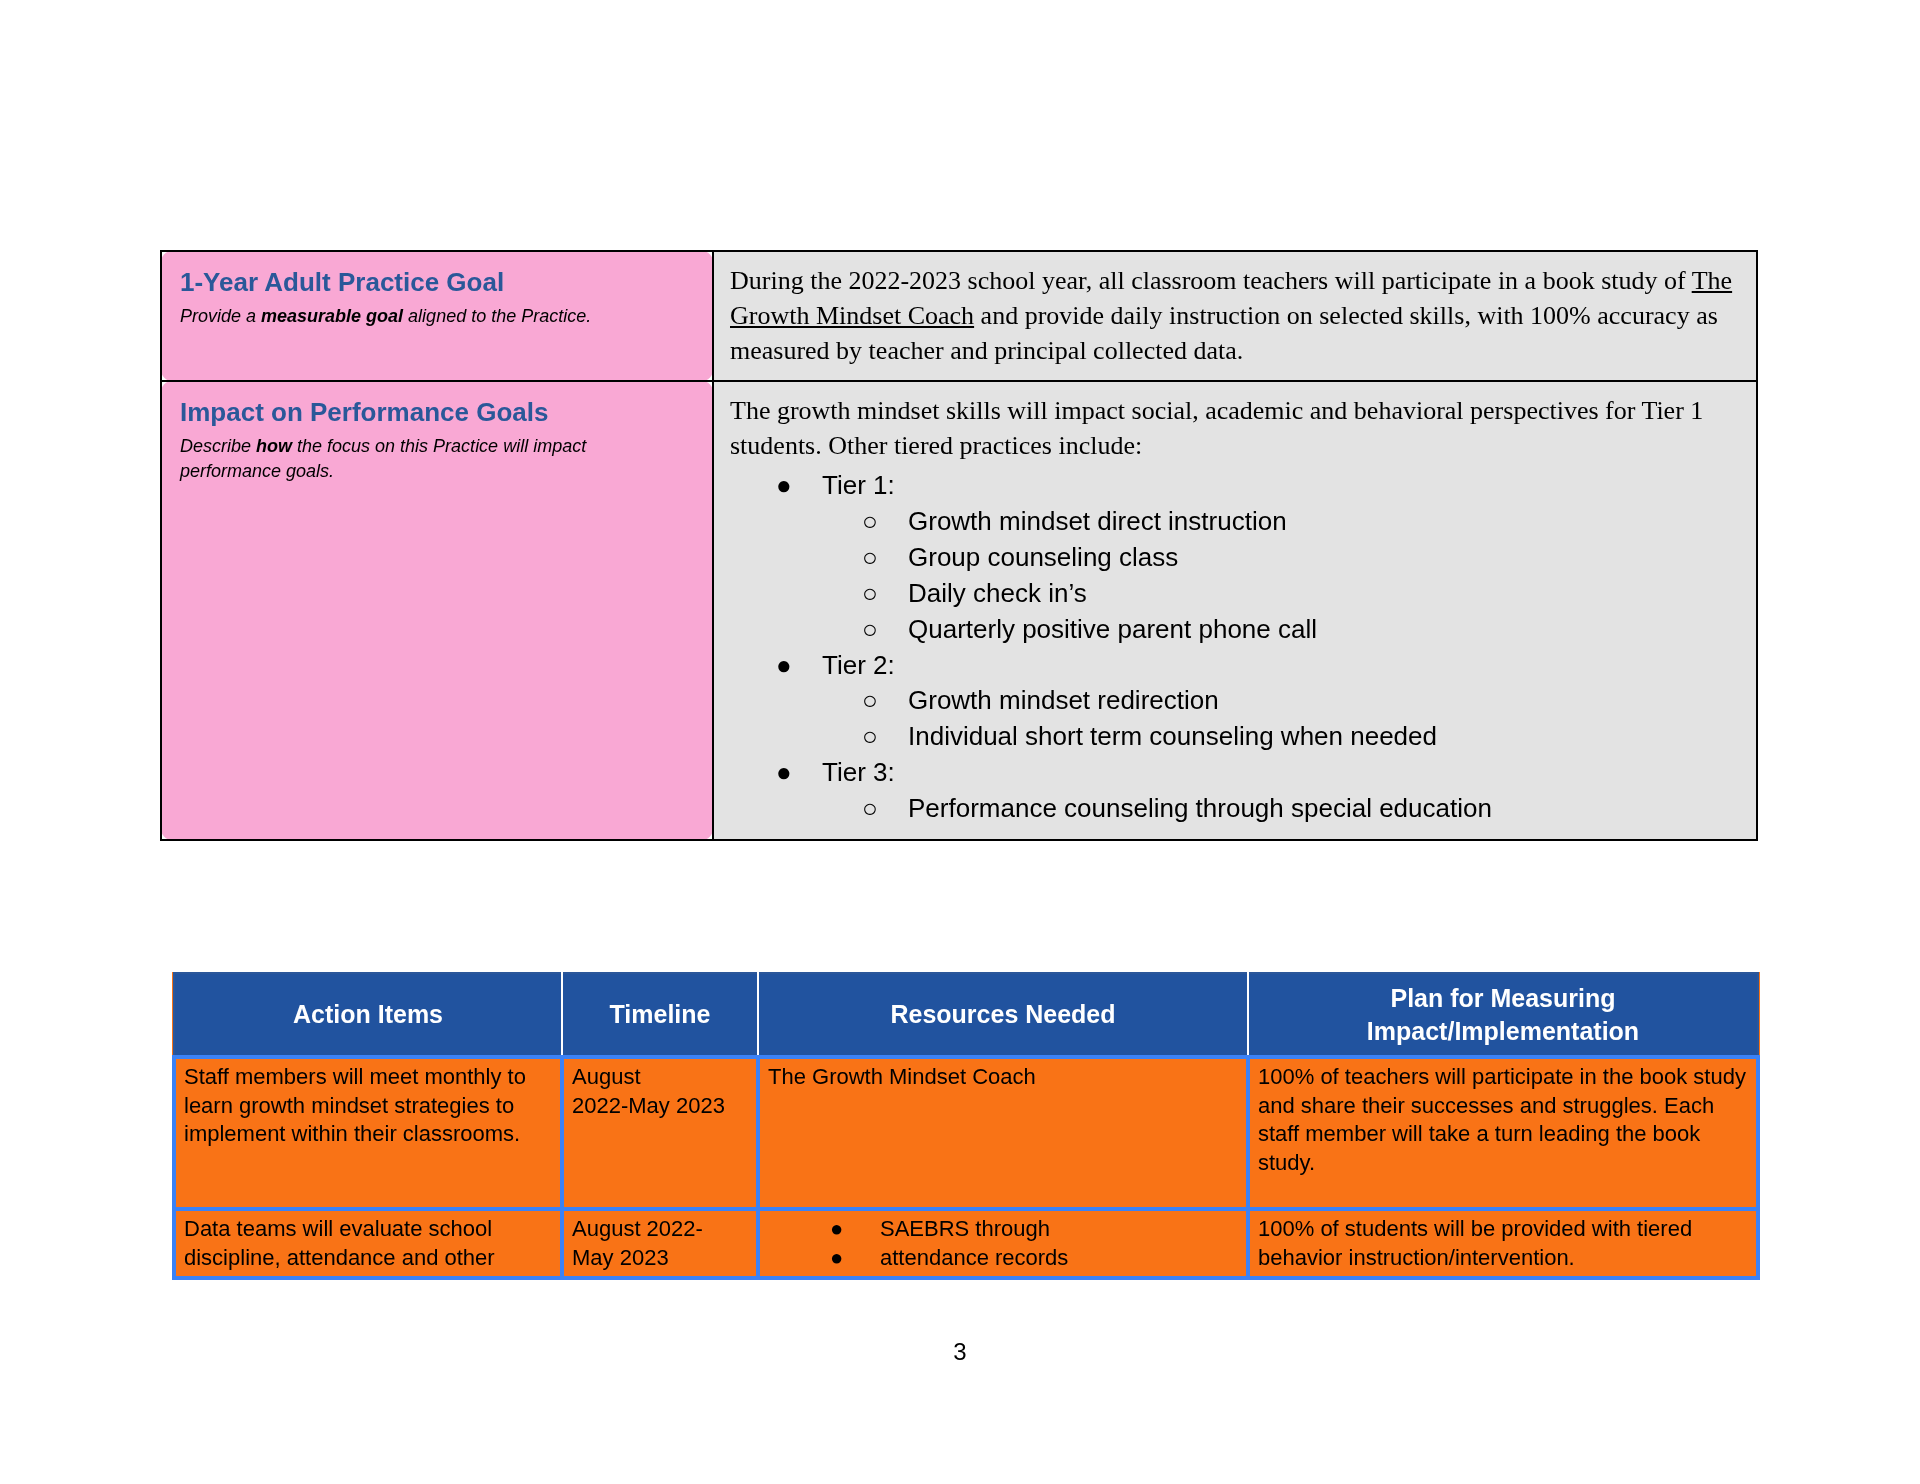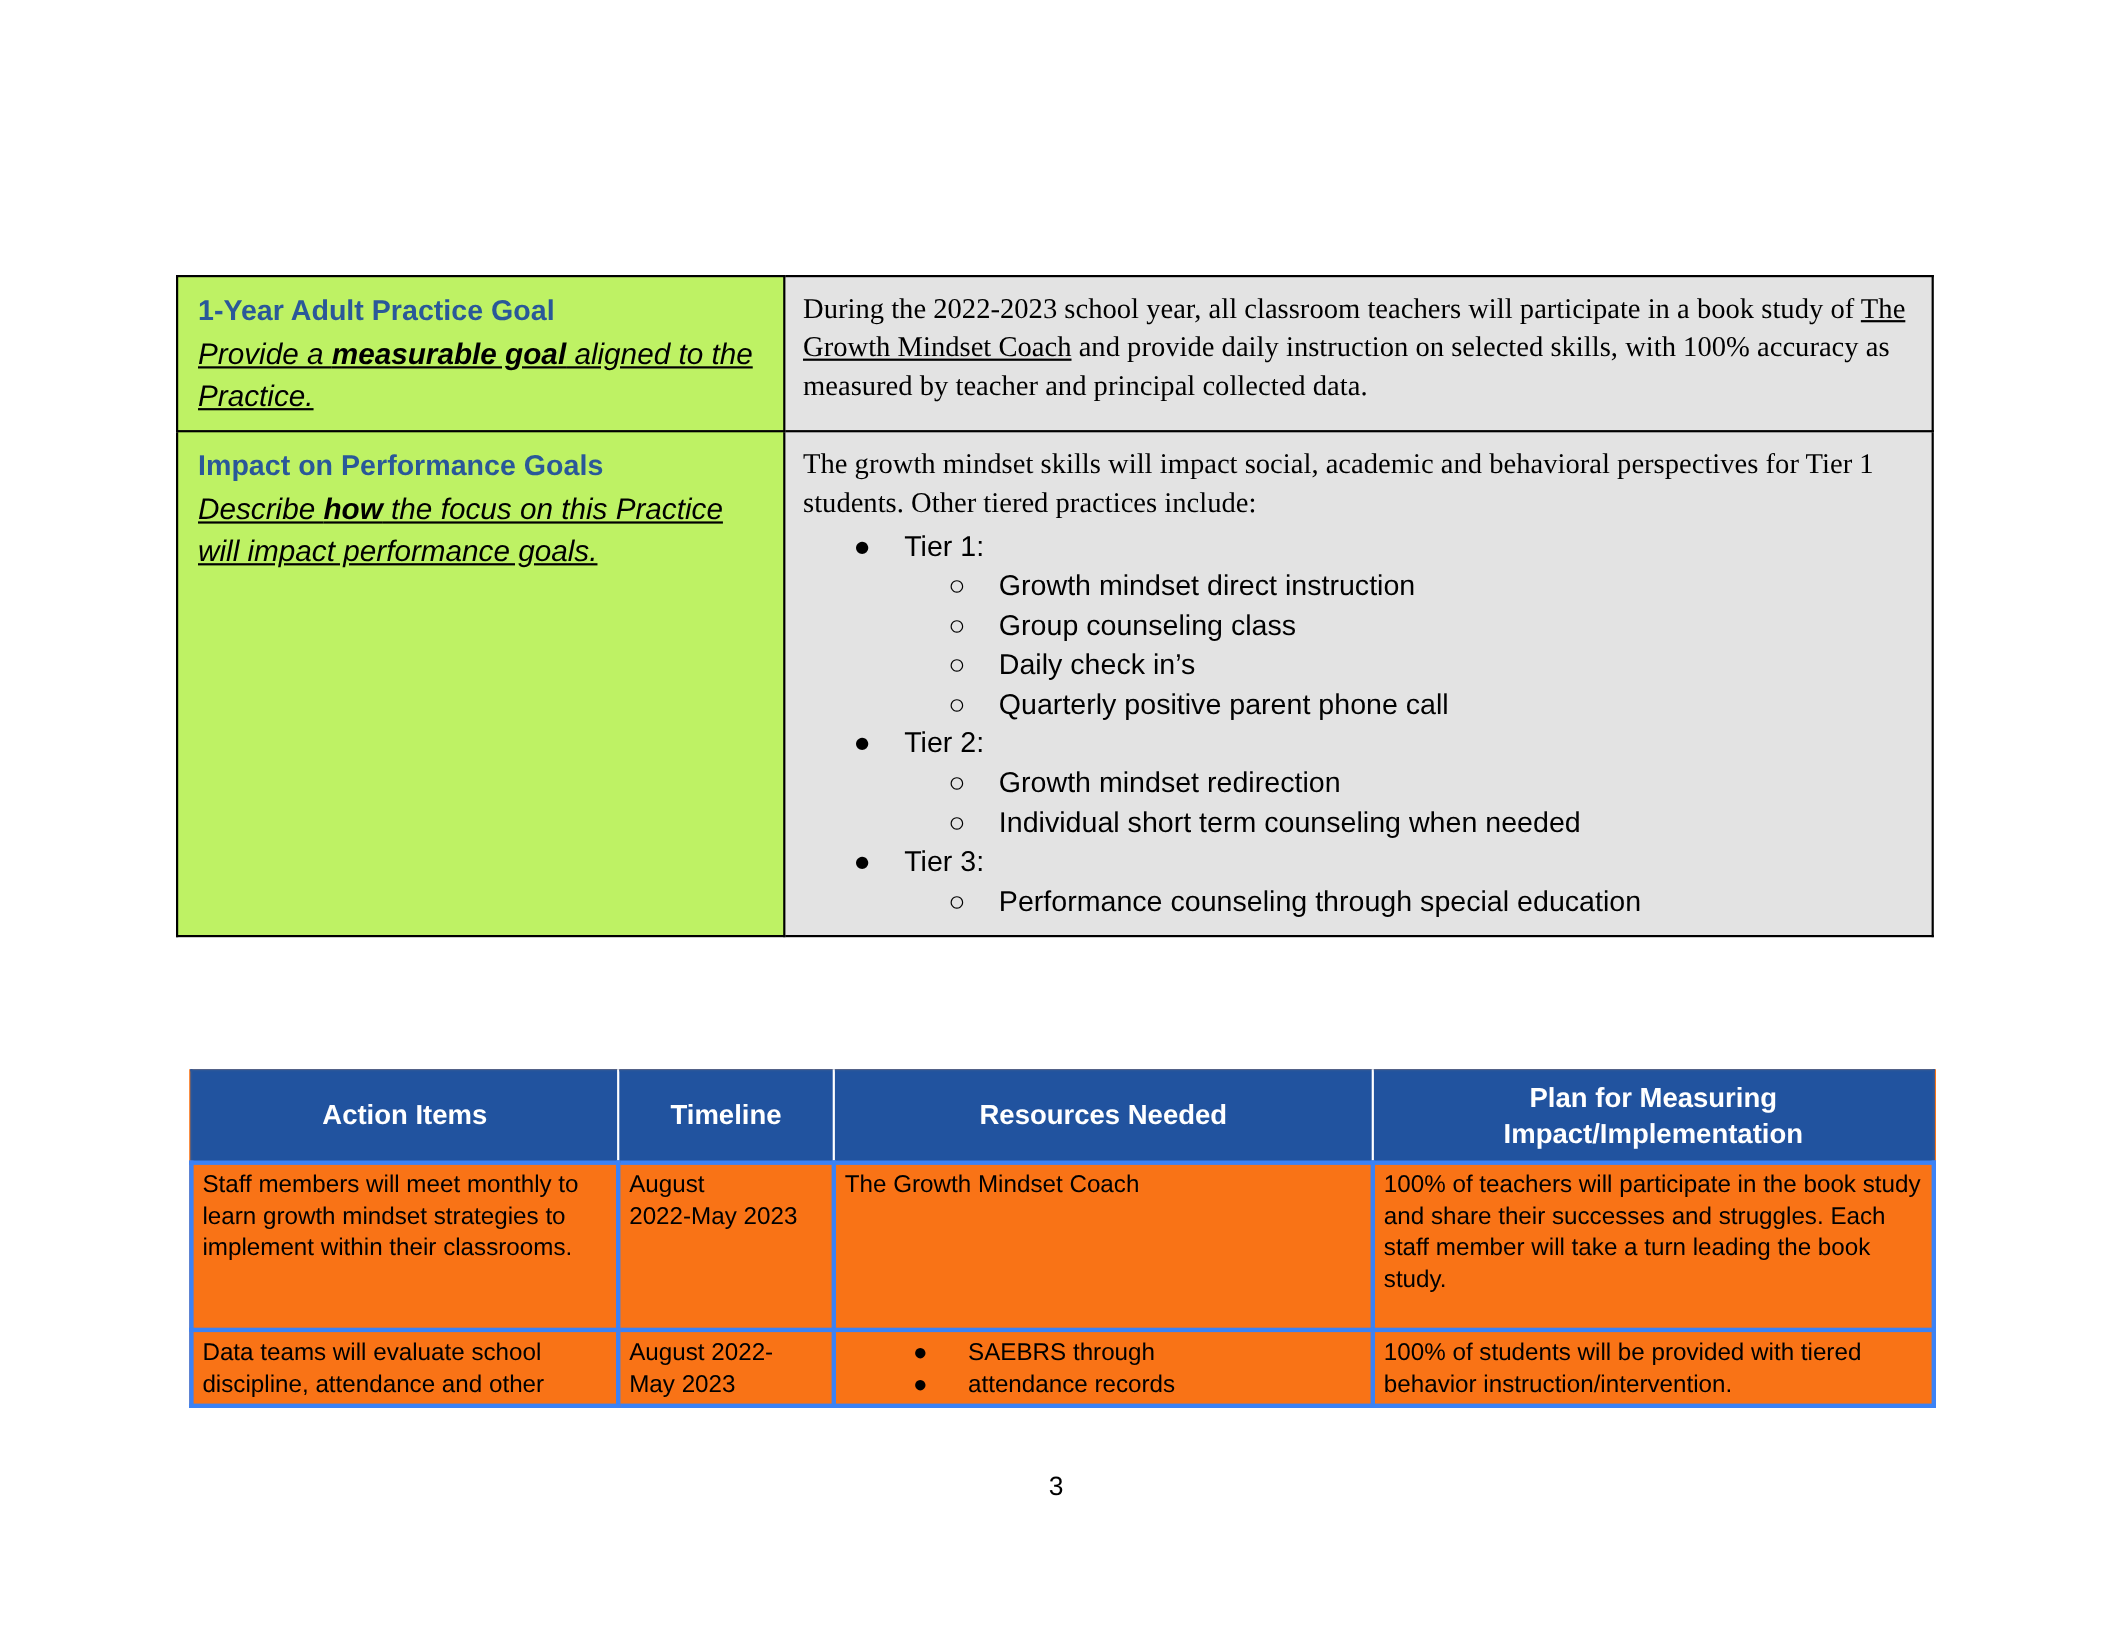--- a/index.html
+++ b/index.html
@@ -19,25 +19,25 @@
     position: absolute;
     left: 160px;
     top: 250px;
     width: 1596px;
     border-collapse: collapse;
     table-layout: fixed;
   }
   .goal-table td { border: 2px solid #000000; vertical-align: top; }
   .gc1 { width: 552px; }
   .gc2 { width: 1044px; }
-  .label-cell { background: #bef264; padding: 14px 20px 12px 18px; }
+  .label-cell { background: #f9a8d4; padding: 14px 20px 12px 18px; border-radius: 11px; }
   .content-cell { background: #e3e3e3; padding: 12px 16px 12px 16px; }
   .row2 { height: 440px; }
   .cell-title { color: #2a5899; font-weight: bold; font-size: 26px; line-height: 1.3; }
-  .cell-sub { font-style: italic; font-size: 27px; line-height: 1.4; margin-top: 4px; text-decoration: underline; }
+  .cell-sub { font-style: italic; font-size: 18px; line-height: 1.4; margin-top: 4px; }
   .b { font-weight: bold; }
   .serif {
     font-family: "Liberation Serif", serif;
     font-size: 26px;
     line-height: 1.34;
     margin: 0;
   }
   .u { text-decoration: underline; }
 
   

